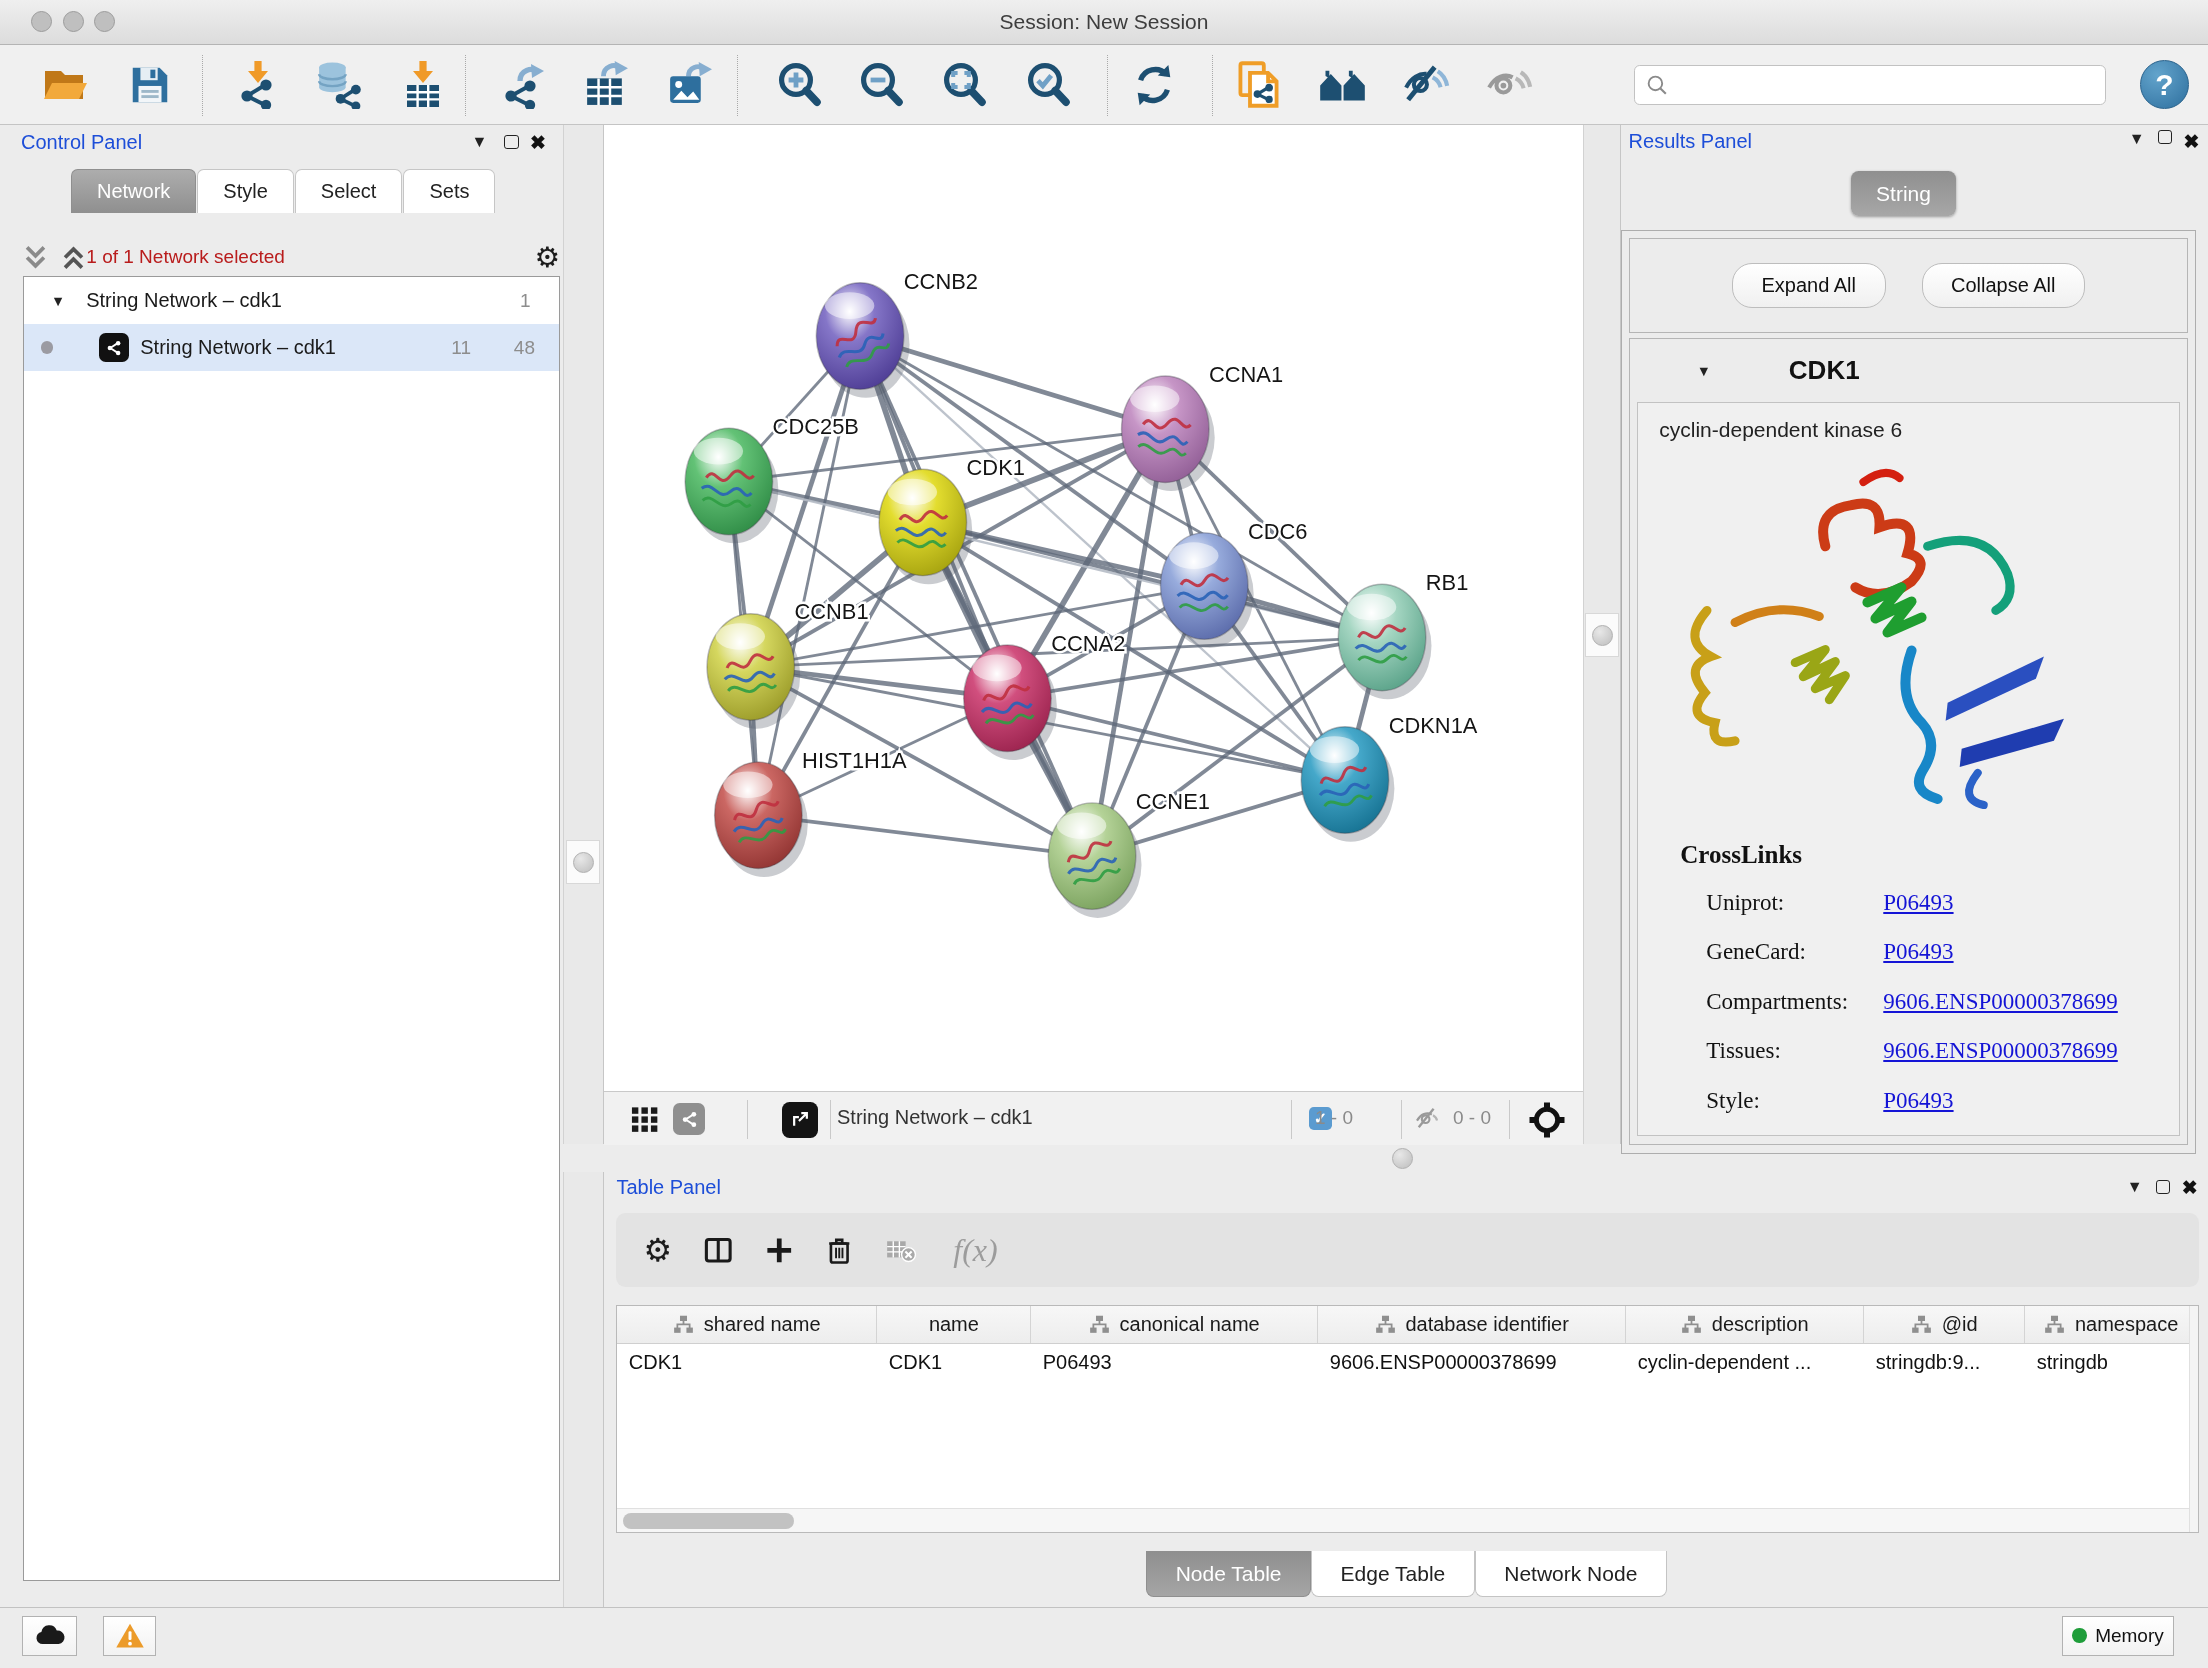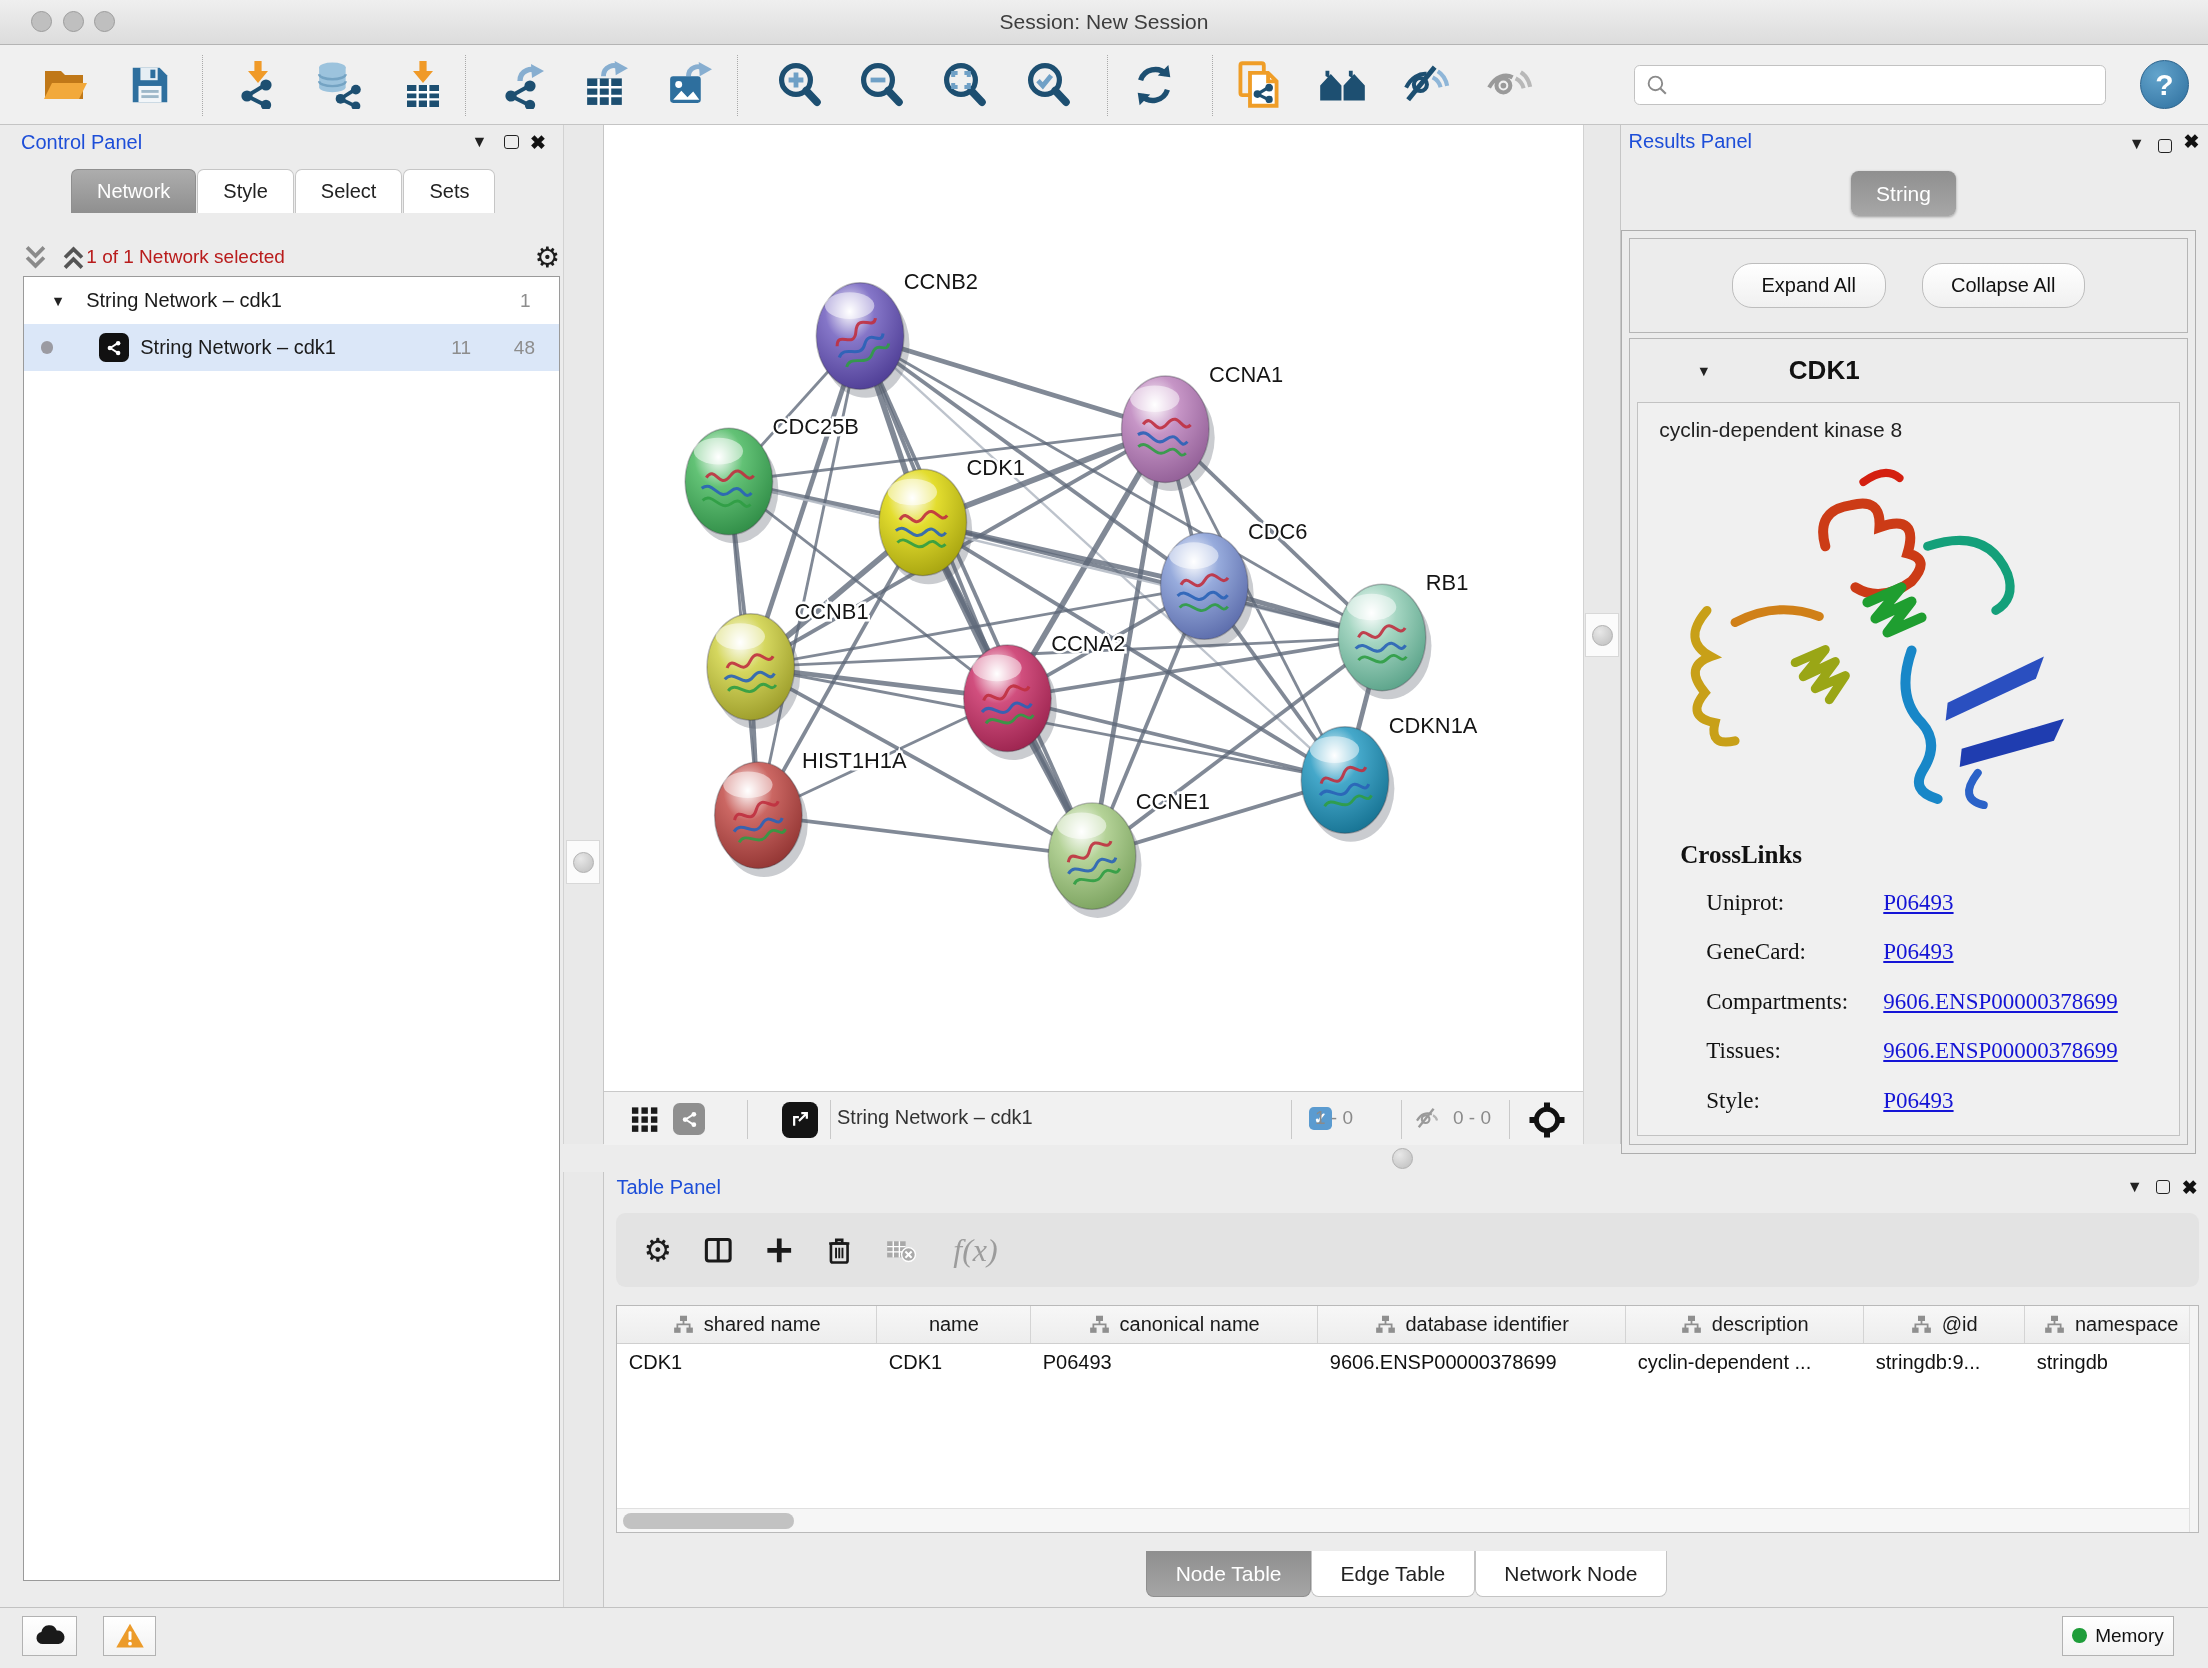--- a/index.html
+++ b/index.html
@@ -67,21 +67,21 @@
   .nb-num { position:absolute; top:15px; font-size:19px; color:#8a8a8a; }
   .checkbox { position:absolute; left:705px; top:15px; width:23px; height:23px; background:#5b9bd0; border-radius:4.8px;
     color:#fff; font-size:16px; font-weight:bold; display:flex; align-items:center; justify-content:center; }
   .gridicon { position:absolute; left:26px; top:13.3px; }
   .sharegray { position:absolute; left:69px; top:11.4px; width:32px; height:32px; background:#8f8f8f; border-radius:6.7px; display:flex; align-items:center; justify-content:center;}
   .arrowbox { position:absolute; left:178px; top:9.5px; width:36px; height:36px; background:#141414; border-radius:7.6px; display:flex; align-items:center; justify-content:center;}
   .node-label { font-size:23px; fill:#141414; paint-order:stroke; stroke:#ffffff; stroke-width:5px; font-weight:500; }
 
   
   .results-panel { position:absolute; left:1621px; top:125px; width:588px; height:1047px; background:#ececec; }
-  .rp-head { position:absolute; top:4.8px; left:7.6px; right:9.5px; display:flex; align-items:flex-end; }
+  .rp-head { position:absolute; top:4.8px; left:7.6px; right:9.5px; display:flex; align-items:flex-start; }
   .rp-head .sp { flex:1; }
   .stringtab { position:absolute; left:230px; top:46px; width:105px; height:45px; border-radius:7.6px;
     background:linear-gradient(#8f8f8f,#a7a7a7); color:#fff; font-size:21px; display:flex; align-items:center; justify-content:center;
     box-shadow:0 1px 2.9px rgba(0,0,0,.35); z-index:2; }
   .rp-outer { position:absolute; left:-5.7px; top:105px; width:575px; height:924px; border:1.9px solid #adadad; background:#ececec; padding:6.7px; }
   .rp-outer { left:0px; }
   .rp-btnbox { border:1.9px solid #b5b5b5; background:#ececec; height:95px; display:flex; align-items:center; justify-content:center; gap:36px; }
   .rp-btn { background:linear-gradient(#ffffff,#f0f0f0); border:1.9px solid #bdbdbd; border-radius:20px; height:45px;
     padding:0 28.5px; font-size:20px; color:#111; display:flex; align-items:center; }
   .rp-cdk { margin-top:5.7px; border:1.9px solid #b5b5b5; height:807px; background:#ececec; }
@@ -667,21 +667,21 @@
       <div class="rp-btnbox">
         <div class="rp-btn">Expand All</div>
         <div class="rp-btn">Collapse All</div>
       </div>
       <div class="rp-cdk">
         <div class="rp-cdkhead">
           <span class="tri" style="margin-left:67px">▼</span>
           <span class="t">CDK1</span>
         </div>
         <div class="rp-inner">
-          <div class="rp-desc">cyclin-dependent kinase 8</div>
+          <div class="rp-desc">cyclin-dependent kinase 6</div>
           <svg width="457" height="361" viewBox="0 0 440 360" style="margin:7.6px 0 0 28.5px">
             <g fill="none" stroke-linecap="round">
               <path d="M32 160 q-26 30 4 46 q-28 10 -6 36 q-20 24 10 30 q-6 24 20 18" stroke="#c8a018" stroke-width="9"></path>
               <path d="M60 172 q42 -22 84 -6" stroke="#d08018" stroke-width="9"></path>
               <path d="M188 32 q22 -16 36 -4" stroke="#d42010" stroke-width="8"></path>
               <path d="M150 96 q-10 -36 26 -41 q30 -8 28 22 q40 -14 28 26 q24 6 4 28 q-30 22 -56 6" stroke="#cc3b16" stroke-width="10"></path>
               <path d="M120 212 l30 -13 l-22 27 l32 -15 l-20 27 l30 -13 l-16 24" stroke="#9aa616" stroke-width="9" stroke-linejoin="round"></path>
               <path d="M192 152 l34 -15 l-26 31 l36 -17 l-24 31 l34 -15" stroke="#1f9e30" stroke-width="10" stroke-linejoin="round"></path>
               <path d="M252 96 q60 -20 80 28 q8 24 -12 36" stroke="#14a07a" stroke-width="9"></path>
               <path d="M236 200 q-16 46 10 72 q18 20 2 46 q-14 22 14 30" stroke="#1887c8" stroke-width="10"></path>

